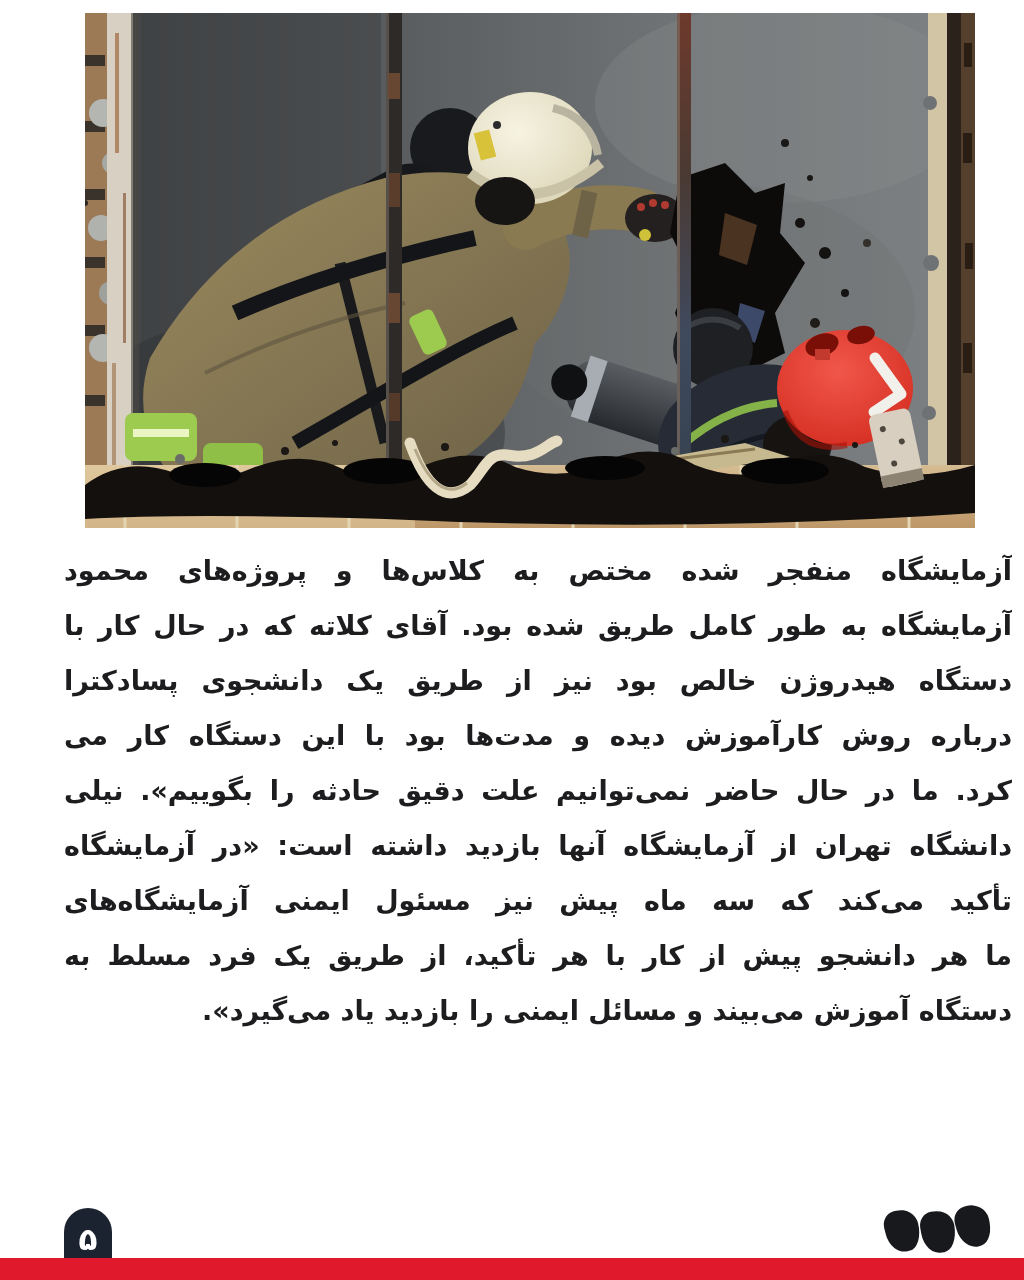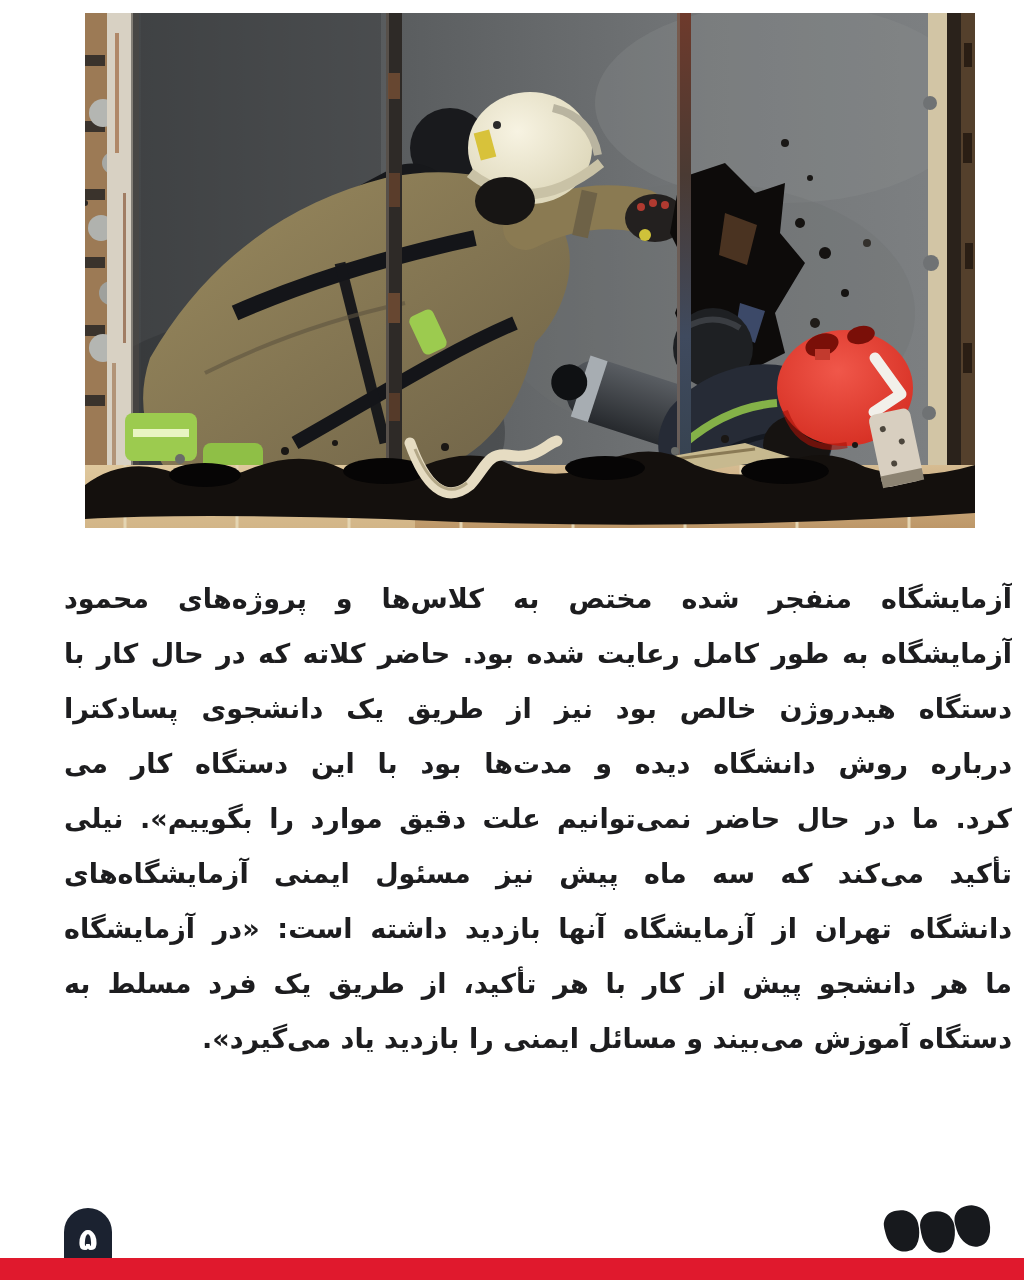--- a/index.html
+++ b/index.html
@@ -11,21 +11,21 @@
     font-family:"DejaVu Sans",sans-serif;
   }
   
   .photo{
     position:absolute;left:85px;top:13px;width:890px;height:515px;
     margin:0;overflow:hidden;background:#5a5d5f;
   }
   .photo svg{display:block;width:890px;height:515px;}
   
   .article{
-    position:absolute;left:64px;top:571px;width:948px;
+    position:absolute;left:64px;top:543px;width:948px;
     direction:rtl;
     color:#1d1d1f;
     font-weight:bold;
     font-size:27px;
   }
   .article .line{
     height:55px;line-height:55px;
     overflow:hidden;
     text-align:justify;
     text-align-last:justify;
@@ -304,26 +304,26 @@
         <circle cx="802" cy="414" r="3" fill="#4c463c"></circle>
         <circle cx="818" cy="430" r="3" fill="#4c463c"></circle>
         <circle cx="806" cy="450" r="3" fill="#4c463c"></circle>
         <rect x="790" y="460" width="42" height="12" fill="#8c8372"></rect>
       </g>
     </svg>
   </figure>
 
   <section class="article">
     <div class="line">آزمایشگاه منفجر شده مختص به کلاس‌ها و پروژه‌های محمود</div>
-    <div class="line">آزمایشگاه به طور کامل رعایت شده بود. حاضر کلاته که در حال کار با</div>
+    <div class="line">آزمایشگاه به طور کامل طریق شده بود. آقای کلاته که در حال کار با</div>
     <div class="line">دستگاه هیدروژن خالص بود نیز از طریق یک دانشجوی پسادکترا</div>
-    <div class="line">درباره روش دانشگاه دیده و مدت‌ها بود با این دستگاه کار می</div>
-    <div class="line">کرد. ما در حال حاضر نمی‌توانیم علت دقیق موارد را بگوییم». نیلی</div>
+    <div class="line">درباره روش کارآموزش دیده و مدت‌ها بود با این دستگاه کار می</div>
+    <div class="line">کرد. ما در حال حاضر نمی‌توانیم علت دقیق حادثه را بگوییم». نیلی</div>
+    <div class="line">دانشگاه تهران از آزمایشگاه آنها بازدید داشته است: «در آزمایشگاه</div>
     <div class="line">تأکید می‌کند که سه ماه پیش نیز مسئول ایمنی آزمایشگاه‌های</div>
-    <div class="line">دانشگاه تهران از آزمایشگاه آنها بازدید داشته است: «در آزمایشگاه</div>
     <div class="line">ما هر دانشجو پیش از کار با هر تأکید، از طریق یک فرد مسلط به</div>
     <div class="line">دستگاه آموزش می‌بیند و مسائل ایمنی را بازدید یاد می‌گیرد».</div>
   </section>
 
   <div class="dots">
     <span class="dot"></span>
     <span class="dot"></span>
     <span class="dot"></span>
   </div>
 

